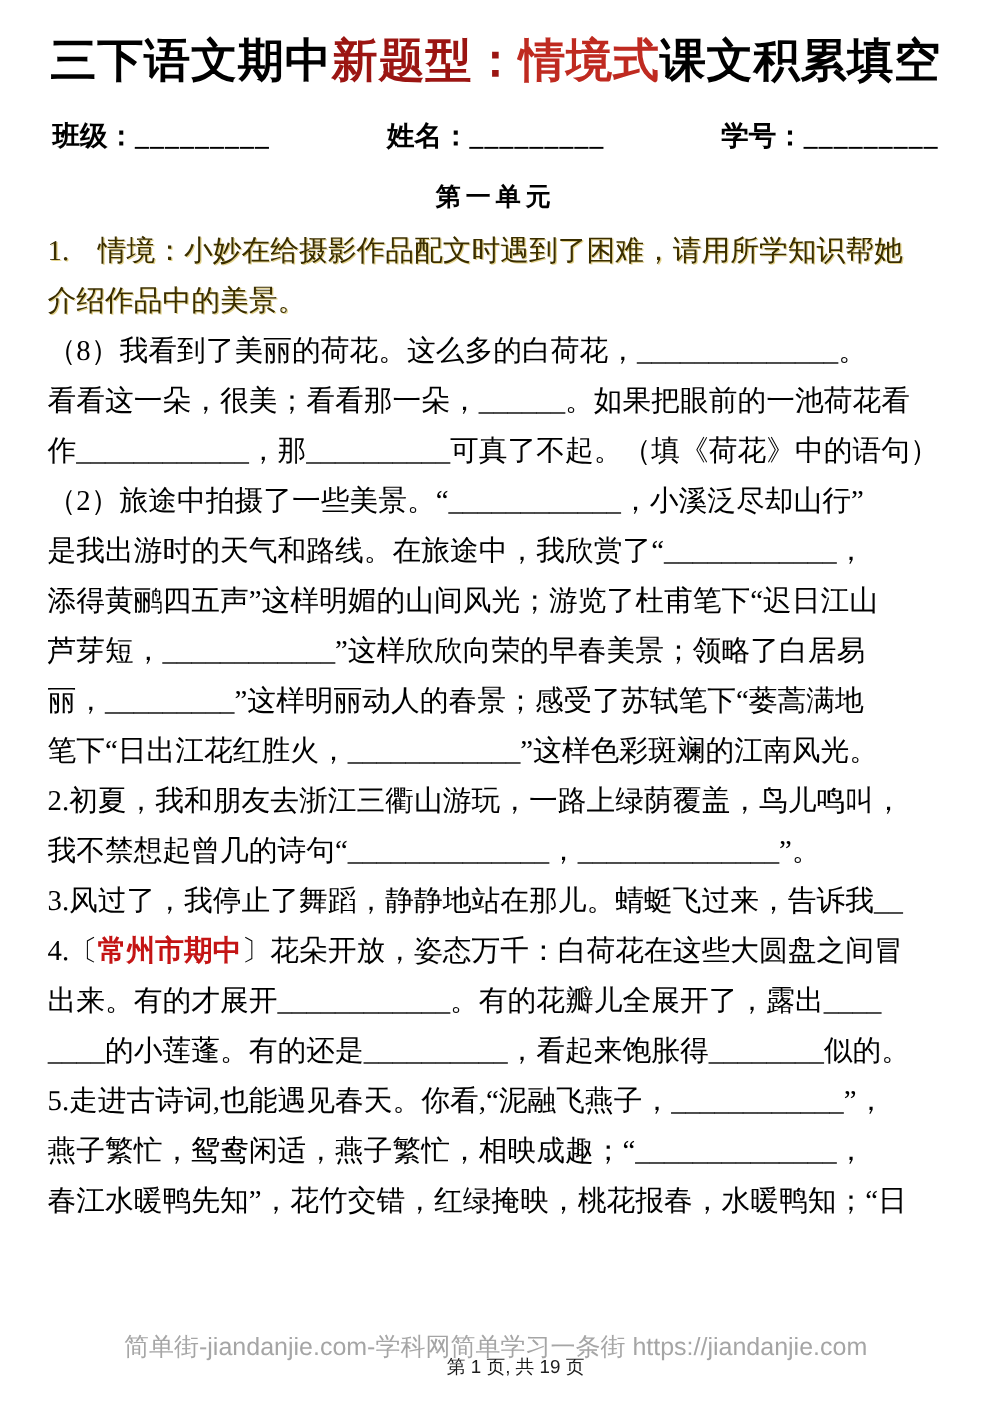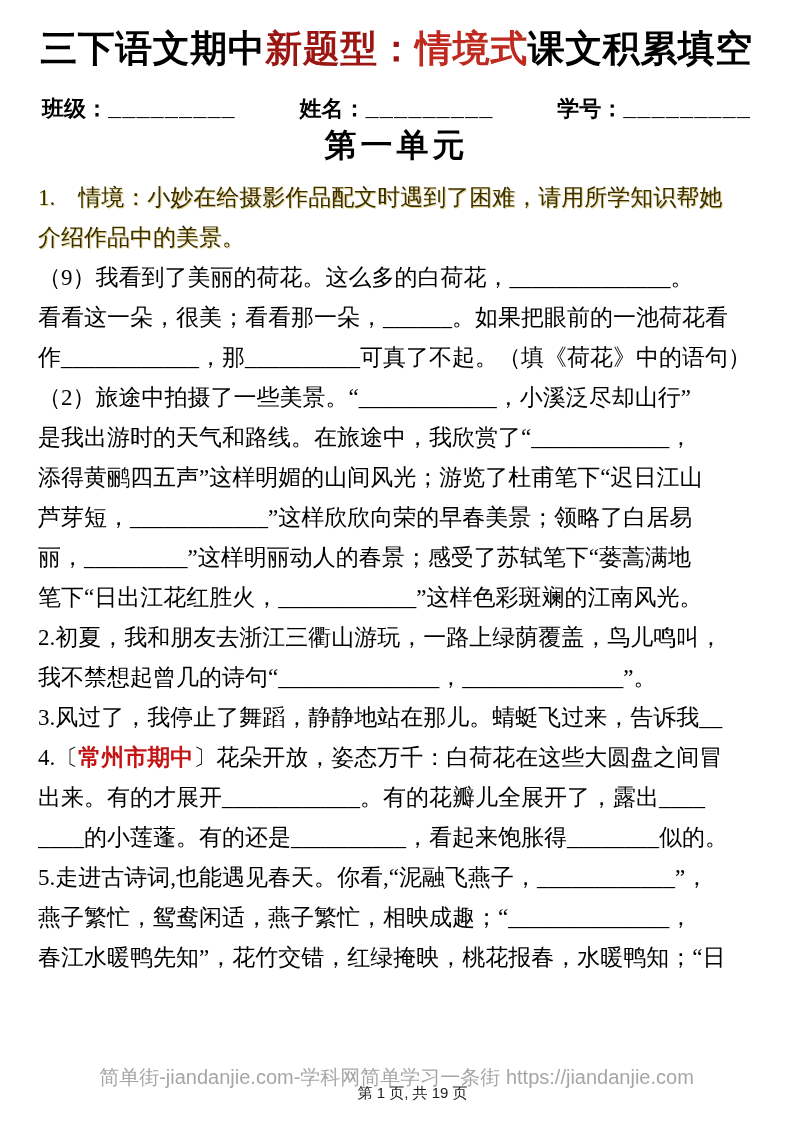--- a/index.html
+++ b/index.html
@@ -21,25 +21,25 @@
   .seg-n{color:#000;}
   .seg-dr{color:var(--accent-dark-red,#9b1512);}
   .seg-br{color:var(--accent-red,#bf2a20);}
   .seg-p{color:var(--prompt-olive,#3a2e00);text-shadow:1px 1px 0 rgba(205,175,45,.55);}
   .seg-r{color:var(--exam-red,#c41414);font-weight:bold;}
   .info-row{
     display:flex;justify-content:space-between;
     margin:20px 42px 0 42px;
     font-size:22px;font-weight:bold;
   }
-  .info-field{white-space:nowrap;font-family:Liberation Mono, monospace;}
+  .info-field{white-space:nowrap;}
   .info-blank{letter-spacing:1px;}
   .section-heading{
-    text-align:center;
-    font-size:32px;font-weight:bold;letter-spacing:4px;
+    text-align:center;margin-top:20px;
+    font-size:20px;font-weight:bold;letter-spacing:4px;
   }
   .body-lines{
     margin:10px 38px 0 38px;
     font-size:23px;
   }
   .body-line{
     height:40px;line-height:40px;
     white-space:nowrap;overflow:hidden;
   }
   .watermark{
@@ -68,21 +68,21 @@
   <span class="info-field"><span>班级：</span><span class="info-blank">_________</span></span>
       <span class="info-field"><span>姓名：</span><span class="info-blank">_________</span></span>
       <span class="info-field"><span>学号：</span><span class="info-blank">_________</span></span>
     </div>
 
   <div class="section-heading">第一单元</div>
 
   <div class="body-lines">
       <div class="body-line"><span class="seg-p">1.　情境：小妙在给摄影作品配文时遇到了困难，请用所学知识帮她</span></div>
       <div class="body-line"><span class="seg-p">介绍作品中的美景。</span></div>
-      <div class="body-line"><span class="seg-n">（9）我看到了美丽的荷花。这么多的白荷花，______________。</span></div>
+      <div class="body-line"><span class="seg-n">（8）我看到了美丽的荷花。这么多的白荷花，______________。</span></div>
       <div class="body-line"><span class="seg-n">看看这一朵，很美；看看那一朵，______。如果把眼前的一池荷花看</span></div>
       <div class="body-line"><span class="seg-n">作____________，那__________可真了不起。（填《荷花》中的语句）</span></div>
       <div class="body-line"><span class="seg-n">（2）旅途中拍摄了一些美景。“____________，小溪泛尽却山行”</span></div>
       <div class="body-line"><span class="seg-n">是我出游时的天气和路线。在旅途中，我欣赏了“____________，</span></div>
       <div class="body-line"><span class="seg-n">添得黄鹂四五声”这样明媚的山间风光；游览了杜甫笔下“迟日江山</span></div>
       <div class="body-line"><span class="seg-n">芦芽短，____________”这样欣欣向荣的早春美景；领略了白居易</span></div>
       <div class="body-line"><span class="seg-n">丽，_________”这样明丽动人的春景；感受了苏轼笔下“蒌蒿满地</span></div>
       <div class="body-line"><span class="seg-n">笔下“日出江花红胜火，____________”这样色彩斑斓的江南风光。</span></div>
       <div class="body-line"><span class="seg-n">2.初夏，我和朋友去浙江三衢山游玩，一路上绿荫覆盖，鸟儿鸣叫，</span></div>
       <div class="body-line"><span class="seg-n">我不禁想起曾几的诗句“______________，______________”。</span></div>

